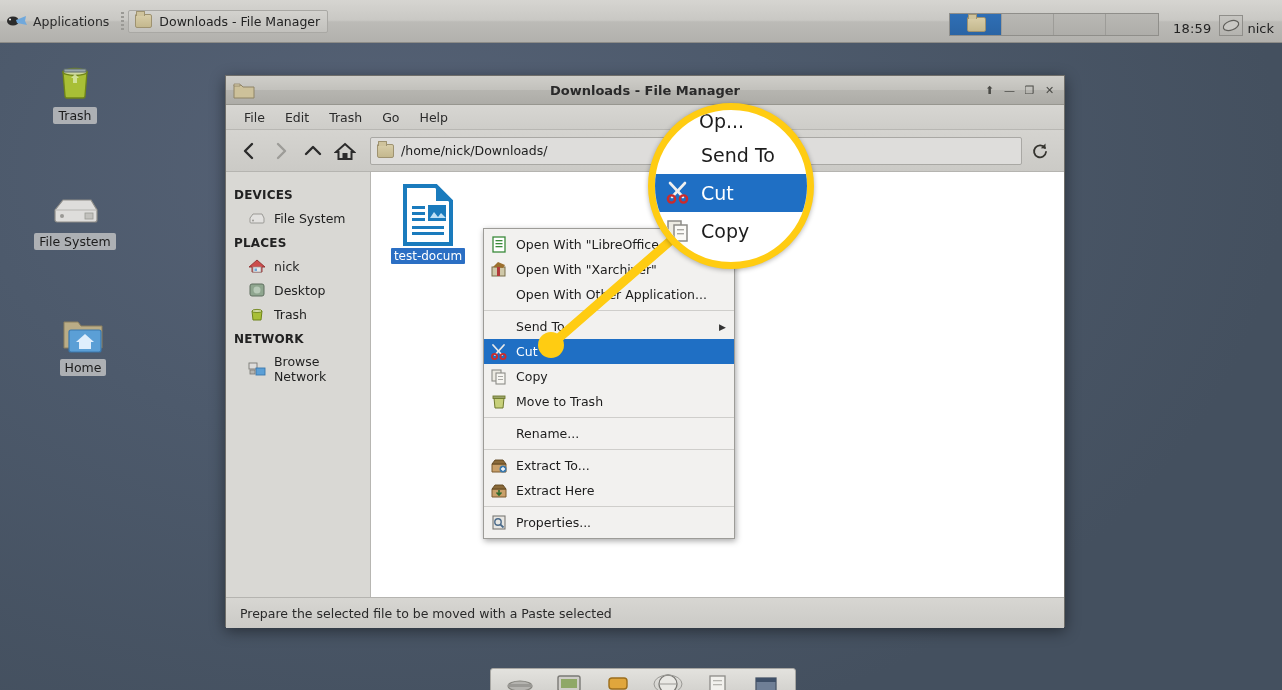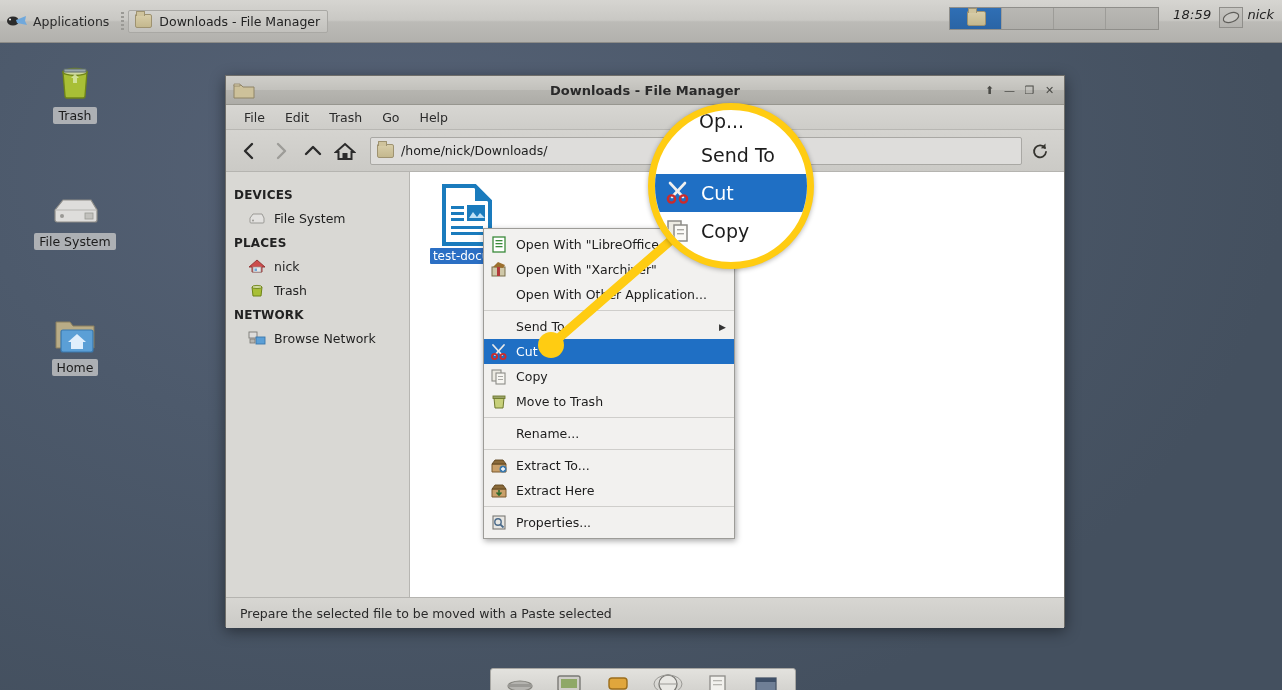--- a/index.html
+++ b/index.html
@@ -39,21 +39,21 @@
   .mini-folder { width:17px; height:14px; flex:none; position:relative; }
   .mini-folder:before {
     content:""; position:absolute; inset:0;
     background: linear-gradient(to bottom, #d8cda8, #c4b88e);
     border:1px solid #9e9270; border-radius:1px 2px 2px 2px;
   }
   .mini-folder:after {
     content:""; position:absolute; left:1px; top:-3px; width:7px; height:4px;
     background:#cfc39c; border:1px solid #9e9270; border-bottom:none; border-radius:1px 1px 0 0;
   }
-  #panel-right { margin-left:auto; display:flex; align-items:flex-start; height:29px;font-style:italic; }
+  #panel-right { margin-left:auto; display:flex; align-items:flex-end; height:29px; }
   .workspaces { display:flex; height:23px; border:1px solid #8f8e8a; background:#b7b6b2; margin-right:6px; }
   .ws { width:52px; height:21px; border-right:1px solid #9d9c98;
         background: linear-gradient(to bottom,#b9b8b4,#aeada9); position:relative; }
   .ws:last-child { border-right:none; }
   .ws.active { background: linear-gradient(to bottom,#2f6fb5,#2a64a5); }
   .ws.active .mini-folder { position:absolute; left:17px; top:3px; width:19px; height:15px; }
   .clock { font-size:13px; color:#222; padding: 0 8px; letter-spacing:0.2px; }
   .user-icon { width:24px; height:21px; border:1px solid #8f8e8a;
       background: linear-gradient(to bottom,#c6c5c1,#b4b3af); position:relative; margin-right:4px;}
   .username { font-size:13px; color:#222; padding-right:8px; }
@@ -102,21 +102,21 @@
   #pathbar {
     flex:1; height:28px; margin-left:8px;
     background:#dedddb; border:1px solid #a9a8a4; border-radius:2px;
     display:flex; align-items:center; gap:7px; padding:0 6px;
     font-size:12.5px; color:#1e1e1e;
   }
   #reload-btn { width:32px; height:28px; display:flex; align-items:center; justify-content:center;
                 font-size:16px; color:#35343_0; color:#353430; }
 
   #fm-body { display:flex; height:calc(552px - 29px - 25px - 42px - 31px); }
-  #sidebar { width:184px; background:#d9d8d4; border-right:1px solid #b7b6b2;
+  #sidebar { width:145px; background:#d9d8d4; border-right:1px solid #b7b6b2;
              padding-top:10px; font-size:12.5px; }
   .side-head { font-weight:bold; font-size:12px; color:#222; padding:6px 0 4px 8px; letter-spacing:0.2px; }
   .side-item { display:flex; align-items:center; gap:8px; padding:4px 0 4px 22px; color:#1f1f1f; }
   .side-ico { width:18px; height:16px; flex:none; position:relative; }
 
   #filepane { flex:1; background:#ffffff; position:relative; padding:12px 0 0 14px; }
   .file-item { width:86px; text-align:center; }
   .file-glyph { height:64px; display:flex; align-items:flex-start; justify-content:center; }
   .file-label { display:inline-block; max-width:86px; overflow:hidden; white-space:nowrap;
                 background:#2b6fc4; color:#fff; font-size:12px; padding:1px 3px; border-radius:1px; }
@@ -222,21 +222,21 @@
     <svg width="52" height="42" viewBox="0 0 52 42">
       <path d="M6 22 L14 12 H42 L48 22 V32 a2 2 0 0 1-2 2 H8 a2 2 0 0 1-2-2 Z" fill="#dedddb" stroke="#8d8c88" stroke-width="1.2"></path>
       <path d="M6 22 H48" stroke="#b5b4b0" stroke-width="1"></path>
       <circle cx="13" cy="28" r="2" fill="#9a9995"></circle>
       <rect x="36" y="25" width="8" height="6" fill="#c2c1bd" stroke="#9a9995" stroke-width="0.8"></rect>
     </svg>
   </div>
   <span class="lbl">File System</span>
 </div>
 
-<div class="desk-icon" style="left:20px; top:304px;">
+<div class="desk-icon" style="left:28px; top:304px;">
   <div class="glyph">
     <svg width="50" height="44" viewBox="0 0 50 44">
       <path d="M6 10 h14 l3 4 h21 v22 h-38 z" fill="#b9ac86" stroke="#8a7f5e" stroke-width="1"></path>
       <rect x="11" y="18" width="32" height="22" rx="2" fill="#5b9fd6" stroke="#3a78ad" stroke-width="1.2"></rect>
       <path d="M27 22 l9 8 h-3 v7 h-12 v-7 h-3 z" fill="#dfeefc"></path>
     </svg>
   </div>
   <span class="lbl">Home</span>
 </div>
 
@@ -317,20 +317,29 @@
       <div class="side-head">PLACES</div>
       <div class="side-item">
         <span class="side-ico">
           <svg width="18" height="16" viewBox="0 0 18 16">
             <path d="M9 2 L17 9 H14 v5 H4 V9 H1 Z" fill="#cc4d4d" stroke="#8f2f2f" stroke-width="0.9"></path>
             <rect x="5" y="9" width="8" height="5" fill="#e6e6e6" stroke="#999" stroke-width="0.7"></rect>
             <rect x="6.5" y="10.5" width="2.5" height="2.5" fill="#6fa8dc"></rect>
           </svg>
         </span>
         <span>nick</span>
+      </div>
+      <div class="side-item">
+        <span class="side-ico">
+          <svg width="18" height="16" viewBox="0 0 18 16">
+            <rect x="2" y="2" width="14" height="12" rx="2" fill="#8fa68f" stroke="#5f6f5f" stroke-width="1"></rect>
+            <circle cx="9" cy="8" r="3.5" fill="#b7c9b7"></circle>
+          </svg>
+        </span>
+        <span>Desktop</span>
       </div>
       <div class="side-item">
         <span class="side-ico">
           <svg width="18" height="16" viewBox="0 0 18 16">
             <path d="M4 5 h10 l-1 9 H5 Z" fill="#a8bf36" stroke="#6f8418" stroke-width="1"></path>
             <ellipse cx="9" cy="5" rx="5" ry="1.6" fill="#cfd9a0" stroke="#6f8418" stroke-width="0.9"></ellipse>
           </svg>
         </span>
         <span>Trash</span>
       </div>

